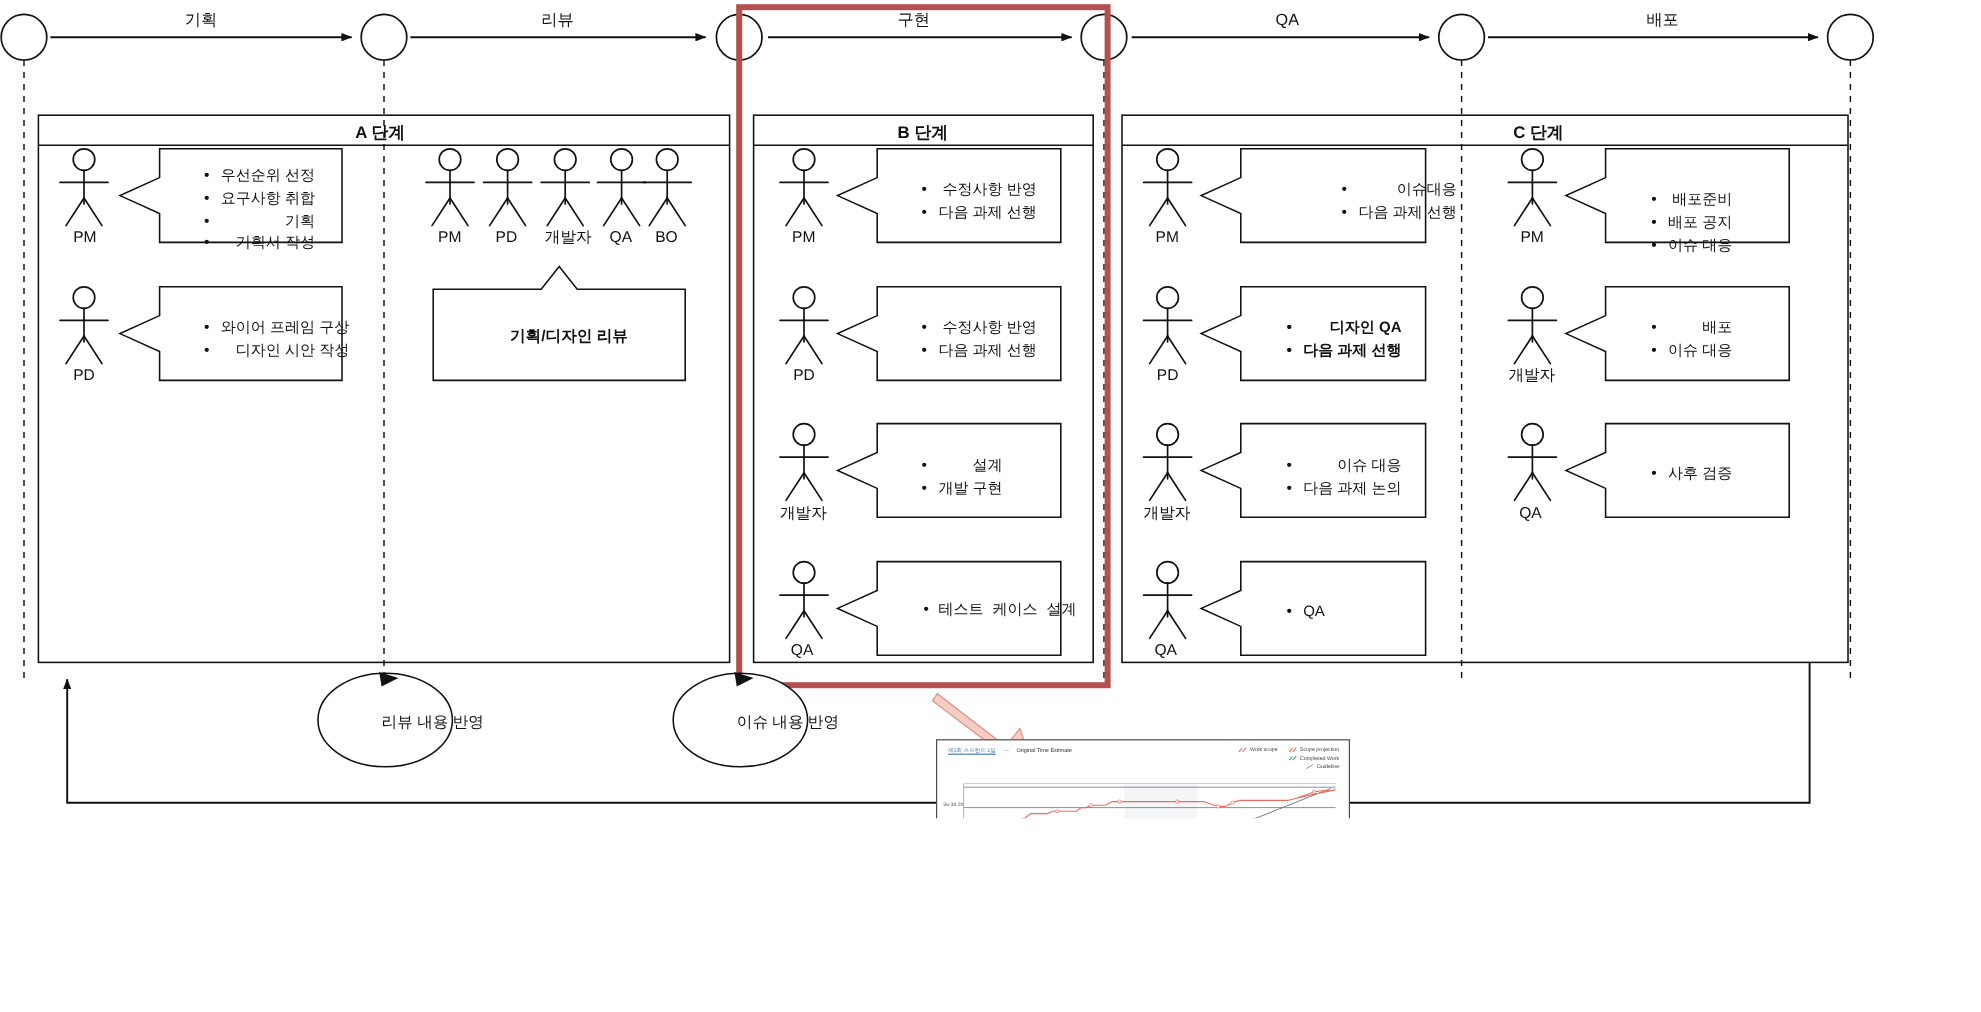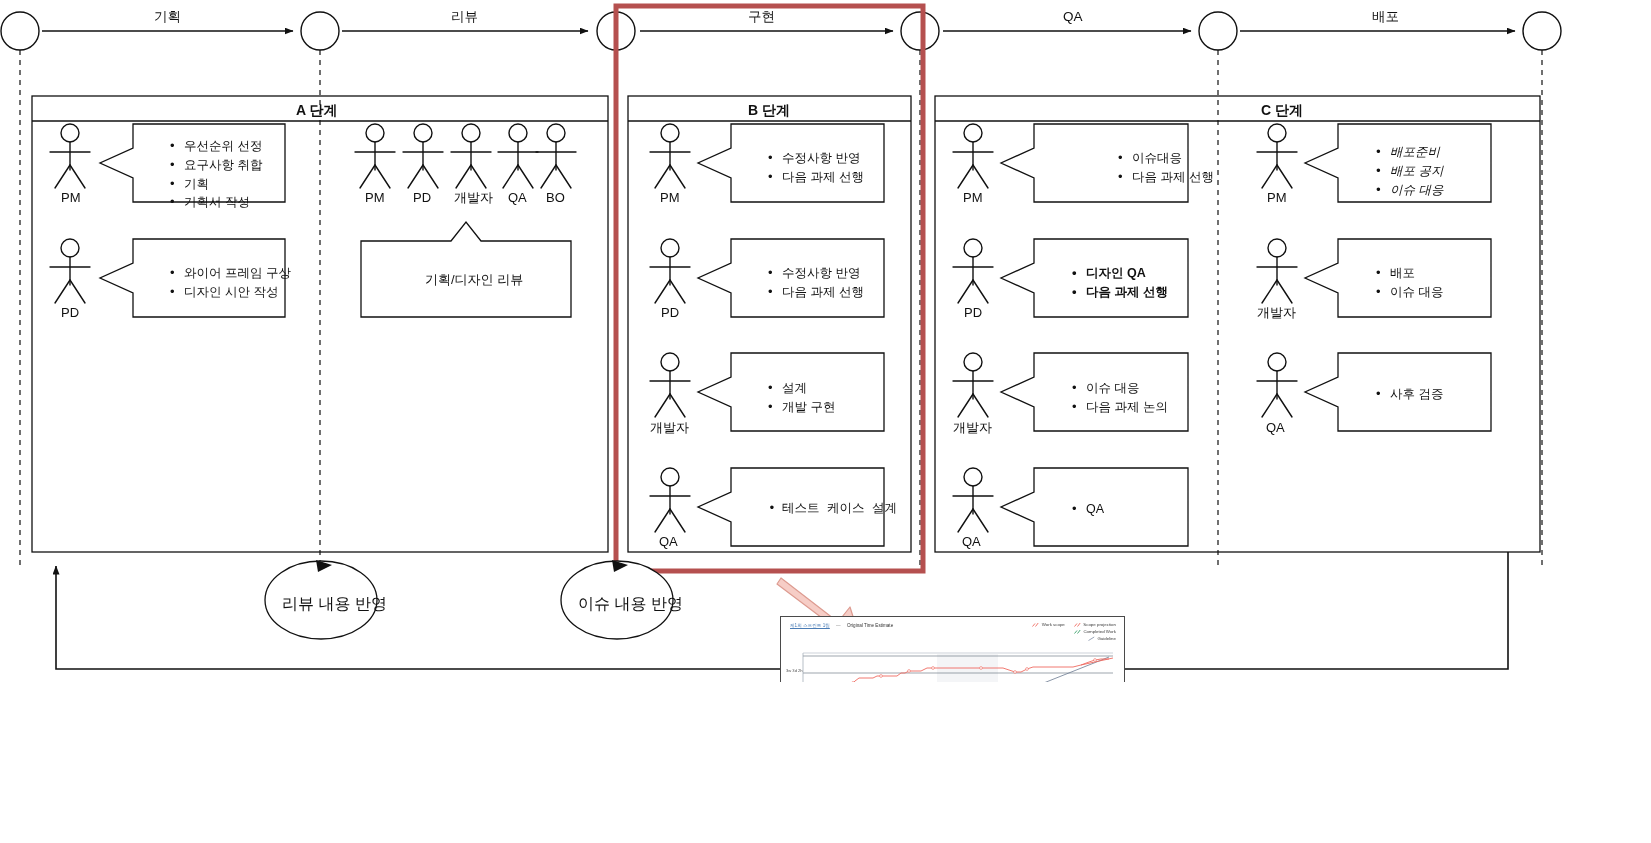--- a/index.html
+++ b/index.html
@@ -28,30 +28,30 @@
   .actor-label{font-size:13px;}
   .bullets{
     position:absolute;
     margin:0;
     padding:0 0 0 16px;
     list-style:none;
     font-size:12.5px;
     color:#111;
     line-height:1.5;
   }
-  .bullets li{position:relative;white-space:nowrap;}
+  .bullets li{position:relative;white-space:nowrap;text-align:right;}
   .bullets li:before{
     content:"\2022";
     position:absolute;
     left:-14px;
     top:-1px;
     font-size:13px;
     color:#111;
   }
-  .loop-text{font-size:16px;}
+  .loop-text{font-size:13px;margin-left:36px;}
   .chart-wrap{
     position:absolute;
     background:#fff;
     border:1px solid #4a4a4a;
     box-sizing:border-box;
   }
   .chart-head{
     position:absolute;
     left:9px;top:6px;
     font-size:4.6px;
@@ -349,21 +349,21 @@
     <li>와이어 프레임 구상</li>
     <li>디자인 시안 작성</li>
   </ul>
 
   <div class="lbl actor-label" style="left:365px;top:189px;">PM</div>
   <div class="lbl actor-label" style="left:413px;top:189px;">PD</div>
   <div class="lbl actor-label" style="left:454px;top:189px;">개발자</div>
   <div class="lbl actor-label" style="left:508px;top:189px;">QA</div>
   <div class="lbl actor-label" style="left:546px;top:189px;">BO</div>
 
-  <div class="lbl" style="left:425px;top:271px;">기획/디자인 리뷰</div>
+  <div class="lbl" style="left:425px;top:271px;font-weight:bold;">기획/디자인 리뷰</div>
 
   <div class="lbl actor-label" style="left:660px;top:189px;">PM</div>
   <ul class="bullets" style="left:766px;top:149px;">
     <li>수정사항 반영</li>
     <li>다음 과제 선행</li>
   </ul>
 
   <div class="lbl actor-label" style="left:661px;top:304px;">PD</div>
   <ul class="bullets" style="left:766px;top:264px;">
     <li>수정사항 반영</li>
@@ -398,21 +398,21 @@
     <li>이슈 대응</li>
     <li>다음 과제 논의</li>
   </ul>
 
   <div class="lbl actor-label" style="left:962px;top:533px;">QA</div>
   <ul class="bullets" style="left:1070px;top:500px;">
     <li>QA</li>
   </ul>
 
   <div class="lbl actor-label" style="left:1267px;top:189px;">PM</div>
-  <ul class="bullets" style="left:1374px;top:143px;font-style:italic;">
+  <ul class="bullets" style="left:1374px;top:157px;">
     <li>배포준비</li>
     <li>배포 공지</li>
     <li>이슈 대응</li>
   </ul>
 
   <div class="lbl actor-label" style="left:1257px;top:304px;">개발자</div>
   <ul class="bullets" style="left:1374px;top:264px;">
     <li>배포</li>
     <li>이슈 대응</li>
   </ul>

